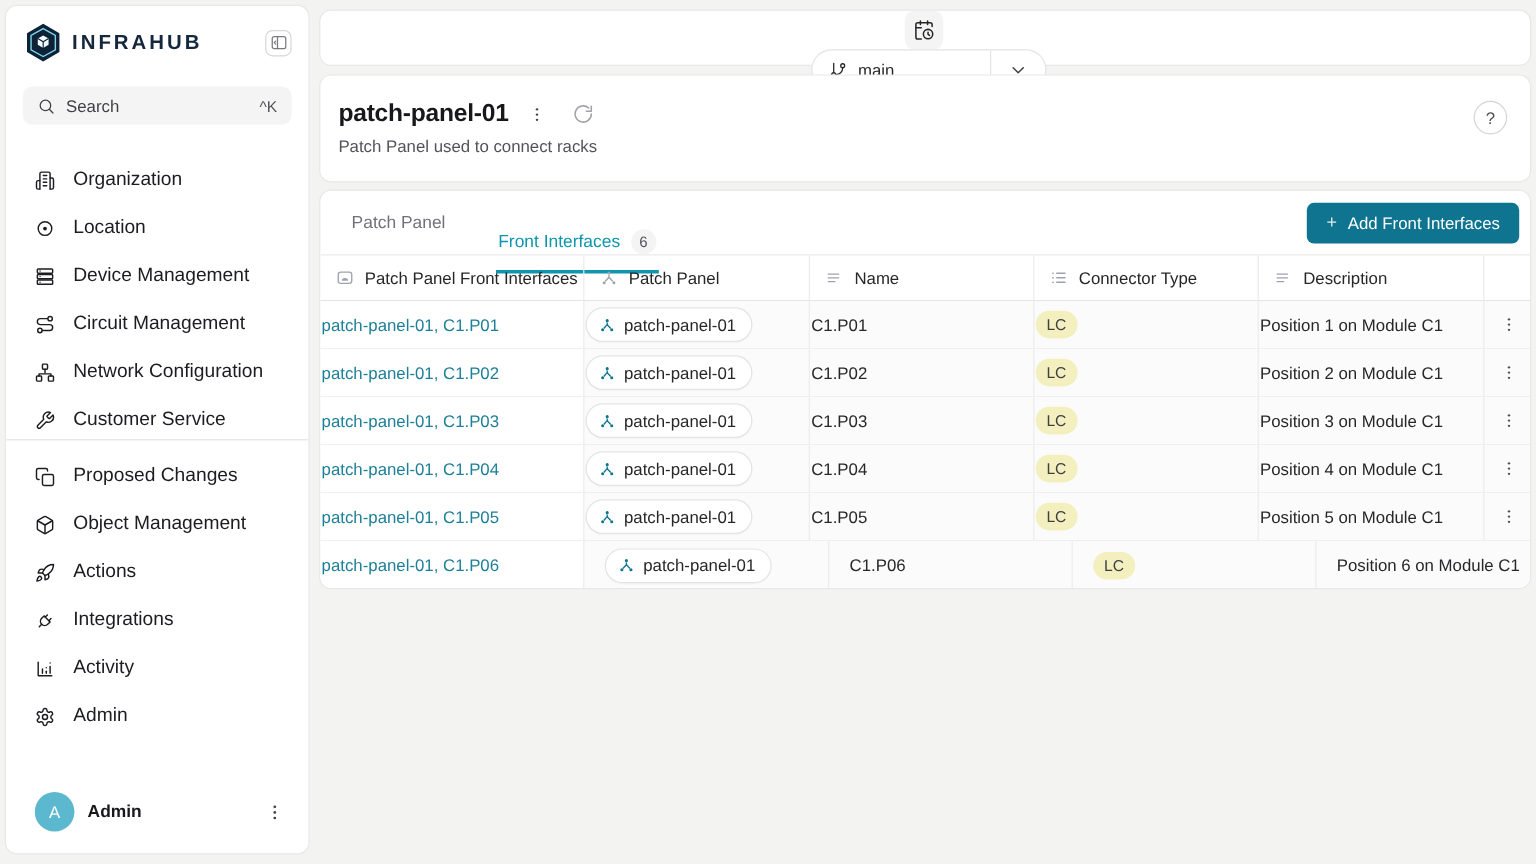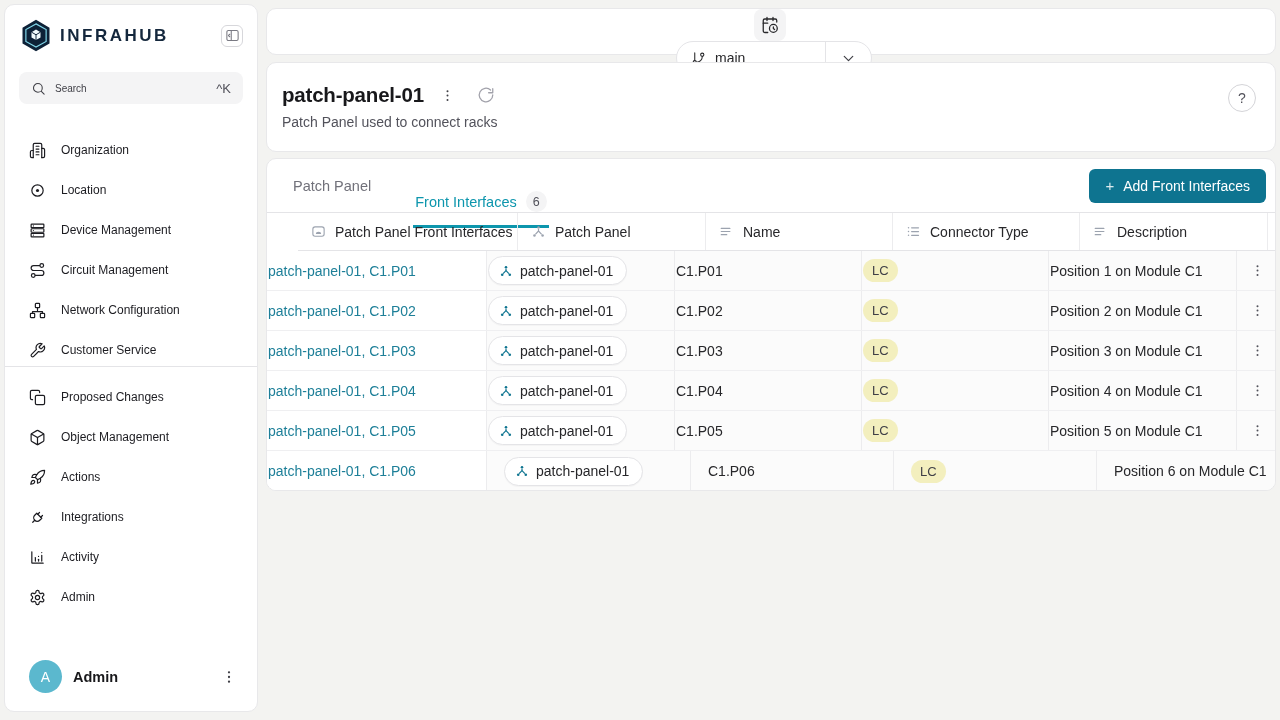--- a/index.html
+++ b/index.html
@@ -13,27 +13,27 @@
     font-size:14px;
   }
   .card { position:absolute; background:#fff; border:1px solid #e8e8ea; border-radius:10px;flex-direction:column; }
 
   
   .sidebar { left:4px; top:4px; width:254px; height:708px; display:flex; flex-direction:column; overflow:hidden; }
   .logo-row { display:flex; align-items:center; padding:14px 14px 10px 16px; }
   .logo-text { margin-left:9px; font-size:17px; font-weight:800; letter-spacing:2.5px; color:#14273c; }
   .collapse-btn { margin-left:auto; width:22px; height:22px; border:1px solid #d7d7db; border-radius:6px; display:flex; align-items:center; justify-content:center; color:#7a7a83; background:#fff; cursor:pointer; }
   .search-box { margin:10px 14px 0; height:32px; background:#f4f4f5; border-radius:8px; display:flex; align-items:center; padding:0 12px; gap:9px; color:#3f3f46; cursor:text; }
-  .search-box input { flex:1; border:none; background:transparent; outline:none; font-family:inherit; font-size:10px; color:#3f3f46; min-width:0; }
+  .search-box input { flex:1; border:none; background:transparent; outline:none; font-family:inherit; font-size:14px; color:#3f3f46; min-width:0; }
   .search-box input::placeholder { color:#3f3f46; opacity:1; }
   .search-kbd { font-size:13px; color:#52525b; }
   .nav-group-1 { height:254px; padding-top:26px; overflow:hidden; flex:none; }
   .nav-divider { border-top:1px solid #e4e4e7; margin-top:8px; }
   .nav-group-2 { padding-top:10px; flex:none; }
-  .nav-item { height:40px; display:flex; align-items:center; padding:0 16px 0 24px; gap:15px; font-size:12px; font-weight:500; color:#1c1c21; cursor:pointer; white-space:nowrap; }
+  .nav-item { height:40px; display:flex; align-items:center; padding:0 16px 0 24px; gap:15px; font-size:16px; font-weight:500; color:#1c1c21; cursor:pointer; white-space:nowrap; }
   .nav-item .ic { flex:none; color:#1c1c21; }
   .user-row { margin-top:auto; padding:12px 16px 18px 24px; display:flex; align-items:center; gap:11px; }
   .avatar { width:33px; height:33px; border-radius:50%; background:#5bb8ce; color:#fff; display:flex; align-items:center; justify-content:center; font-size:14px; font-weight:500; flex:none; }
   .user-name { font-weight:700; font-size:14.5px; color:#18181b; }
   .user-menu { margin-left:auto; width:24px; height:24px; display:flex; align-items:center; justify-content:center; color:#3f3f46; cursor:pointer; background:none; border:none; }
 
   
   .topbar { left:266px; top:8px; width:1010px; height:47px; display:flex; align-items:center; padding:0 12px 0 10px; }
   .cal-btn { width:32px; height:32px; border:none; background:#f4f4f5; border-radius:8px; display:flex; align-items:center; justify-content:center; color:#27272a; cursor:pointer; flex:none; }
   .branch-select { margin-left:8px; height:34px; border:1px solid #e4e4e7; border-radius:17px; display:flex; align-items:stretch; overflow:hidden; background:#fff; cursor:pointer; flex:none; }
@@ -58,21 +58,21 @@
   
   .table-card { left:266px; top:158px; width:1010px; height:333px; overflow:hidden; }
   .tabs-row { display:flex; align-items:center; height:54px; border-bottom:1px solid #e4e4e7; padding:0 8px 0 24px; }
   .tab { height:100%; display:flex; align-items:center; gap:9px; padding:0 2px; margin-right:40px; font-size:14.5px; color:#71717a; cursor:pointer; }
   .tab.active { color:#0d96ad; box-shadow:inset 0 -3px 0 #0d96ad;margin-top:32px; }
   .tab-badge { background:#f4f4f5; color:#52525b; font-size:12.5px; min-width:21px; height:21px; padding:0 6px; border-radius:11px; display:flex; align-items:center; justify-content:center; }
   .add-btn { margin-left:auto; margin-right:1px; height:34px; padding:0 16px; border:none; border-radius:6px; background:#0e7490; color:#fff; font-size:14px; font-family:inherit; display:flex; align-items:center; gap:9px; cursor:pointer; }
   .add-plus { font-size:15px; opacity:.85; }
 
   .tgrid { display:grid; grid-template-columns:220px 188px 187px 187px 188px 40px; }
-  .thead { height:38px; background:#fff; border-bottom:1px solid #e4e4e7;margin-left:31px; }
+  .thead { height:38px; background:#fff; border-bottom:1px solid #e4e4e7; }
   .th { display:flex; align-items:center; gap:9px; padding:0 13px; border-right:1px solid #ececee; font-weight:500; color:#27272a; white-space:nowrap; overflow:hidden; }
   .th .ic { color:#9ca3af; flex:none; }
   .th:last-child { border-right:none; }
   .trow { height:40px; background:#fbfbfb; border-bottom:1px solid #efeff1; cursor:pointer; }
   .trow:last-child { border-bottom:none;gap:16px; }
   .td { display:flex; align-items:center; padding:0 1px; border-right:1px solid #ececee; white-space:nowrap; overflow:hidden; text-overflow:ellipsis; color:#27272a; }
   .td:first-child { background:#fff; }
   .td:last-child { border-right:none; justify-content:center; padding:0; color:#52525b; }
   .row-link { color:#1d7f98; text-decoration:none; cursor:pointer; overflow:hidden; text-overflow:ellipsis; }
   .rel-pill { display:inline-flex; align-items:center; gap:7px; height:29px; padding:0 13px 0 10px; border:1px solid #e4e4e7; border-radius:999px; background:#fff; color:#27272a; cursor:pointer; box-shadow:0 1px 1px rgba(0,0,0,.03); }

